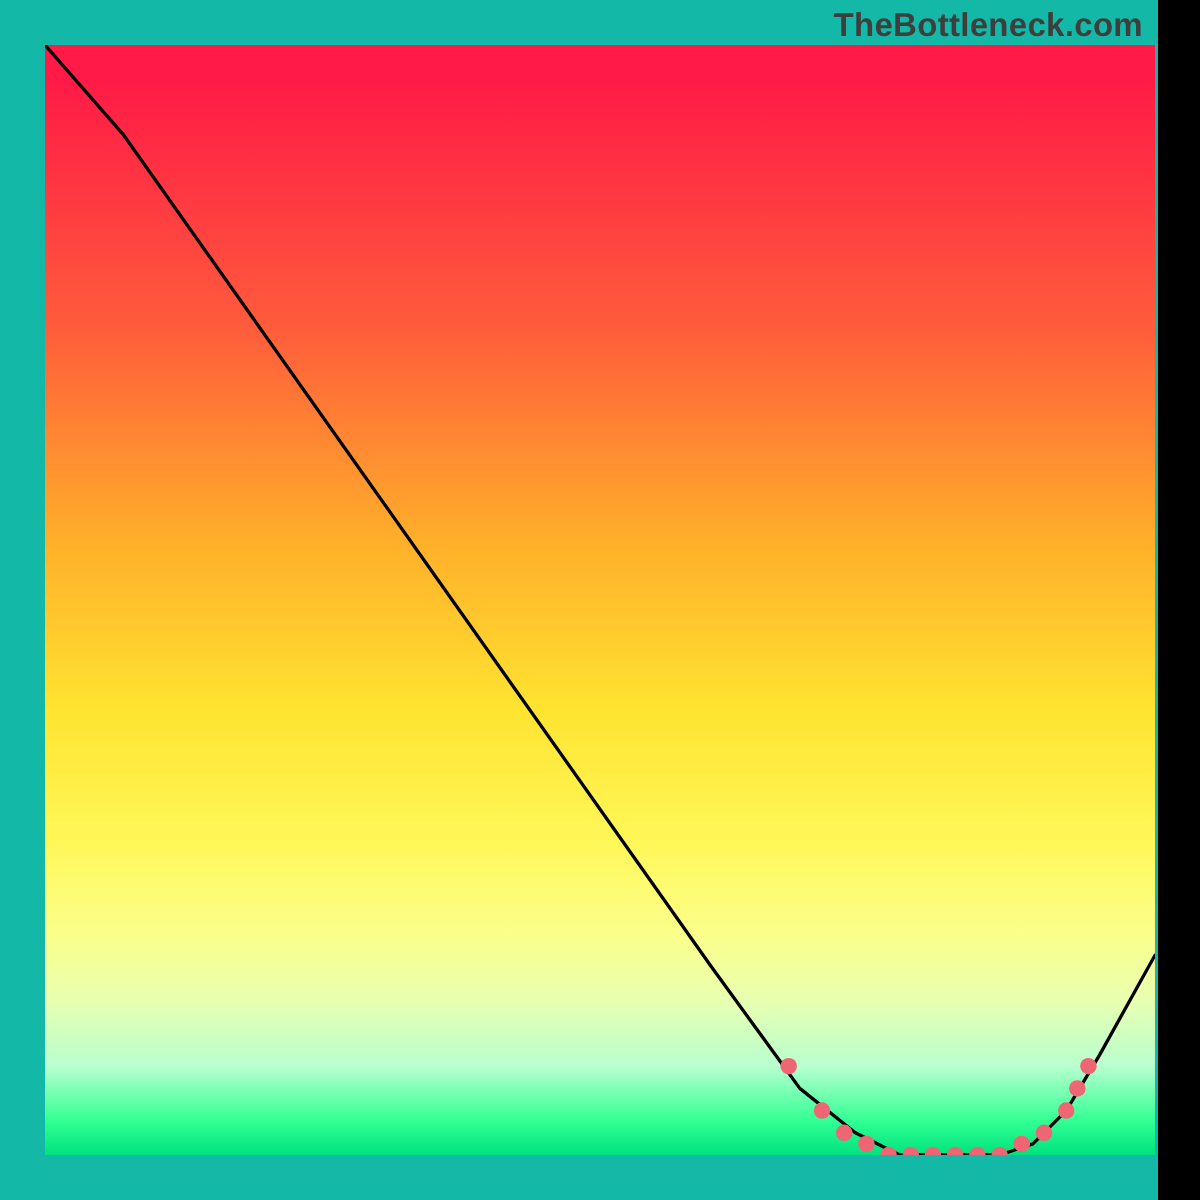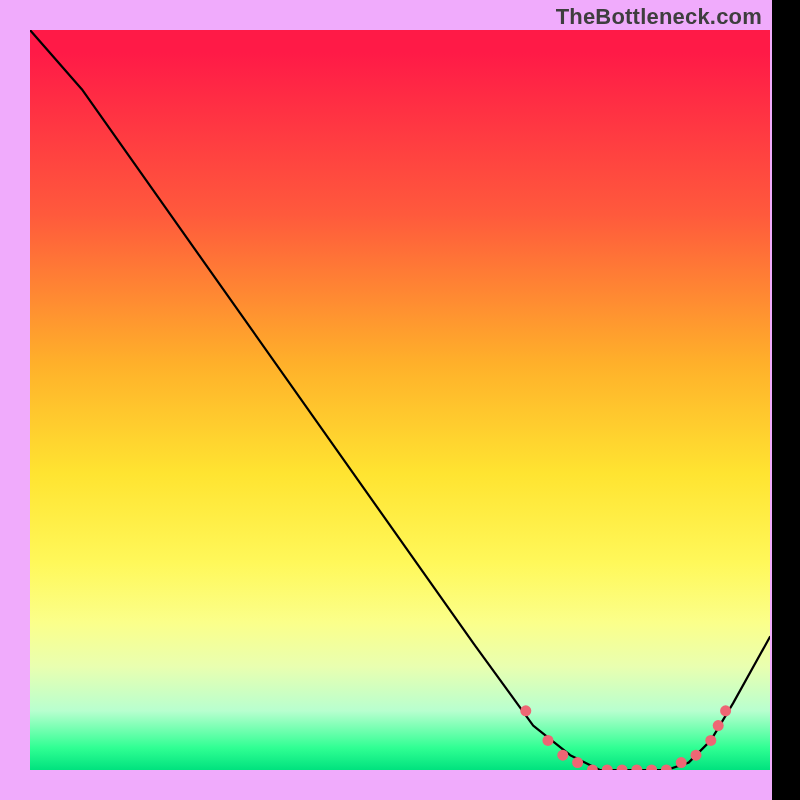--- a/index.html
+++ b/index.html
@@ -8,21 +8,21 @@
     width: 800px;
     height: 800px;
     background: #000;
     overflow: hidden;
     font-family: Arial, Helvetica, sans-serif;
   }
   .frame {
     position: relative;
     width: 772px;
     height: 800px;
-    background: #f0abfc;
+    background: #14b8a6;
   }
   .attribution {
     position: absolute;
     top: 4px;
     right: 10px;
     color: #3e3e3e;
     font-size: 22px;
     font-weight: bold;
     letter-spacing: 0.2px;
     z-index: 20;

